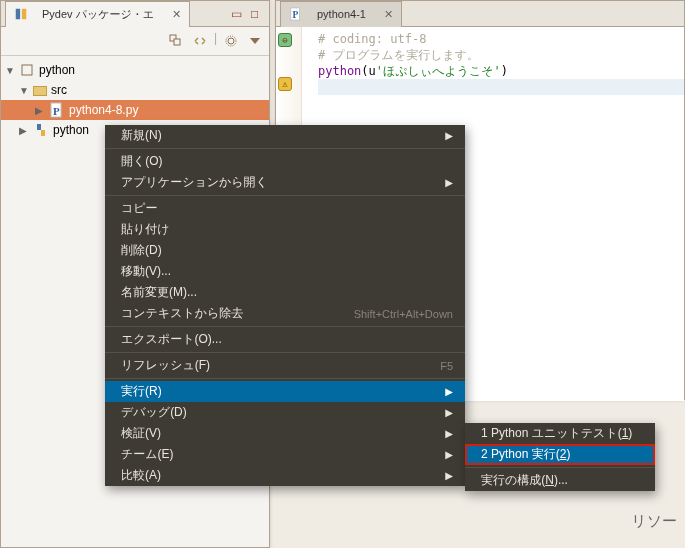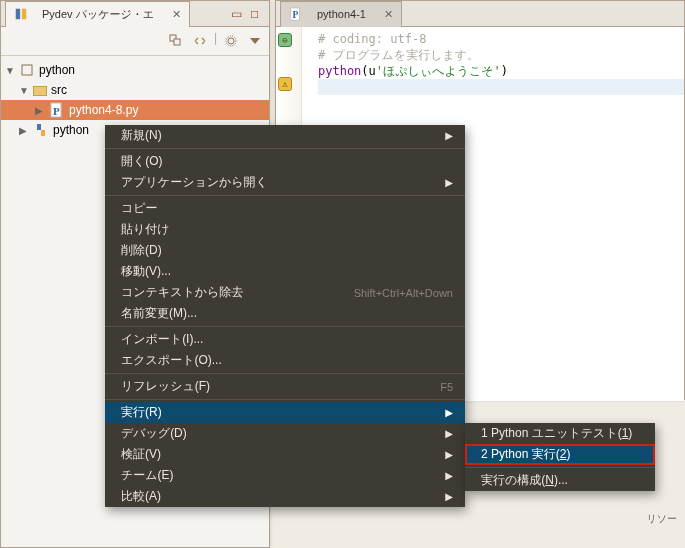--- a/index.html
+++ b/index.html
@@ -28,29 +28,29 @@
     .editor { background: #ffffff; height: 374px; padding: 4px 0; font-family: monospace; font-size: 12px; position: relative; }
     .gutter { position: absolute; left: 0; top: 0; width: 26px; height: 100%; background: linear-gradient(to right, #fff, #f8f4ec); border-right: 1px solid #ece0d8; }
     .warn { position: absolute; left: 2px; width: 14px; height: 14px; background: #eac040; border: 1px solid #c08020; border-radius: 3px; text-align: center; font-size: 9px; line-height: 12px; color: #604000; }
     .code { margin-left: 42px; line-height: 16px; }
     .c-comment { color: #b0a898; }
     .c-kw { color: #781090; }
     .c-str { color: #208020; }
     .currentline { background: #e8f0f8; }
     .context-menu { position: absolute; top: 125px; left: 105px; width: 360px; background: #3e3a34; color: #eae4dc; box-shadow: 2px 4px 10px rgba(0,0,0,0.4); z-index: 20; }
     .menu-item { display: flex; align-items: center; justify-content: space-between; padding: 4px 12px 4px 16px; height: 21px; position: relative; }
-    .menu-item.highlighted { background: #0c4a6e; color: #fff; }
+    .menu-item.highlighted { background: #0369a1; color: #fff; }
     .menu-sep { height: 1px; background: #555048; margin: 2px 0; }
     .menu-text { font-size: 12px; }
     .menu-arrow { font-size: 10px; }
     .menu-shortcut { font-size: 11px; color: #888478; }
     .submenu { position: absolute; top: 423px; left: 465px; width: 190px; background: #3e3a34; box-shadow: 2px 4px 10px rgba(0,0,0,0.4); z-index: 30; color:#eae4dc; }
     .submenu .menu-item.highlighted { outline: 2px solid #d02010; outline-offset: -2px; }
     .mnemo { text-decoration: underline; }
-    .res-label { position: absolute; right: 4px; top: 510px; font-size: 10px; color: #666; background: #f0ece4; padding: 2px 4px; }
+    .res-label { position: absolute; right: 4px; top: 510px; font-size: 15px; color: #666; background: #f0ece4; padding: 2px 4px; }
     .panel-shadow { box-shadow: 0 0 4px rgba(0,0,0,0.15); }
     svg { display: block; }
     .folder-icon { background: #e8c878; border: 1px solid #c0a040; width: 14px; height: 10px; margin-top: 2px; }
     .py-icon { color: #3060a0; font-weight: bold; }
   </style>
 </head>
 <body>
 
 <div class="panel leftpanel panel-shadow">
   <div class="tabbar">
@@ -179,30 +179,27 @@
   <div class="menu-item">
       <span class="menu-text">貼り付け</span>
     </div>
   <div class="menu-item">
       <span class="menu-text">削除(D)</span>
     </div>
   <div class="menu-item">
       <span class="menu-text">移動(V)...</span>
     </div>
   <div class="menu-item">
+      <span class="menu-text">名前変更(M)...</span>
+    </div>
+  <div class="menu-item">
       <span class="menu-text">コンテキストから除去</span>
       <span class="menu-shortcut">Shift+Ctrl+Alt+Down</span>
     </div>
-  <div class="menu-item">
-      <span class="menu-text">名前変更(M)...</span>
-    </div>
-  <div class="menu-sep"></div>
-  <div class="menu-item">
-      <span class="menu-text">インポート(I)...</span>
-    </div>
+  <div class="menu-sep"></div>
   <div class="menu-item">
       <span class="menu-text">エクスポート(O)...</span>
     </div>
   <div class="menu-sep"></div>
   <div class="menu-item">
       <span class="menu-text">リフレッシュ(F)</span>
       <span class="menu-shortcut">F5</span>
     </div>
   <div class="menu-sep"></div>
   <div class="menu-item highlighted">

